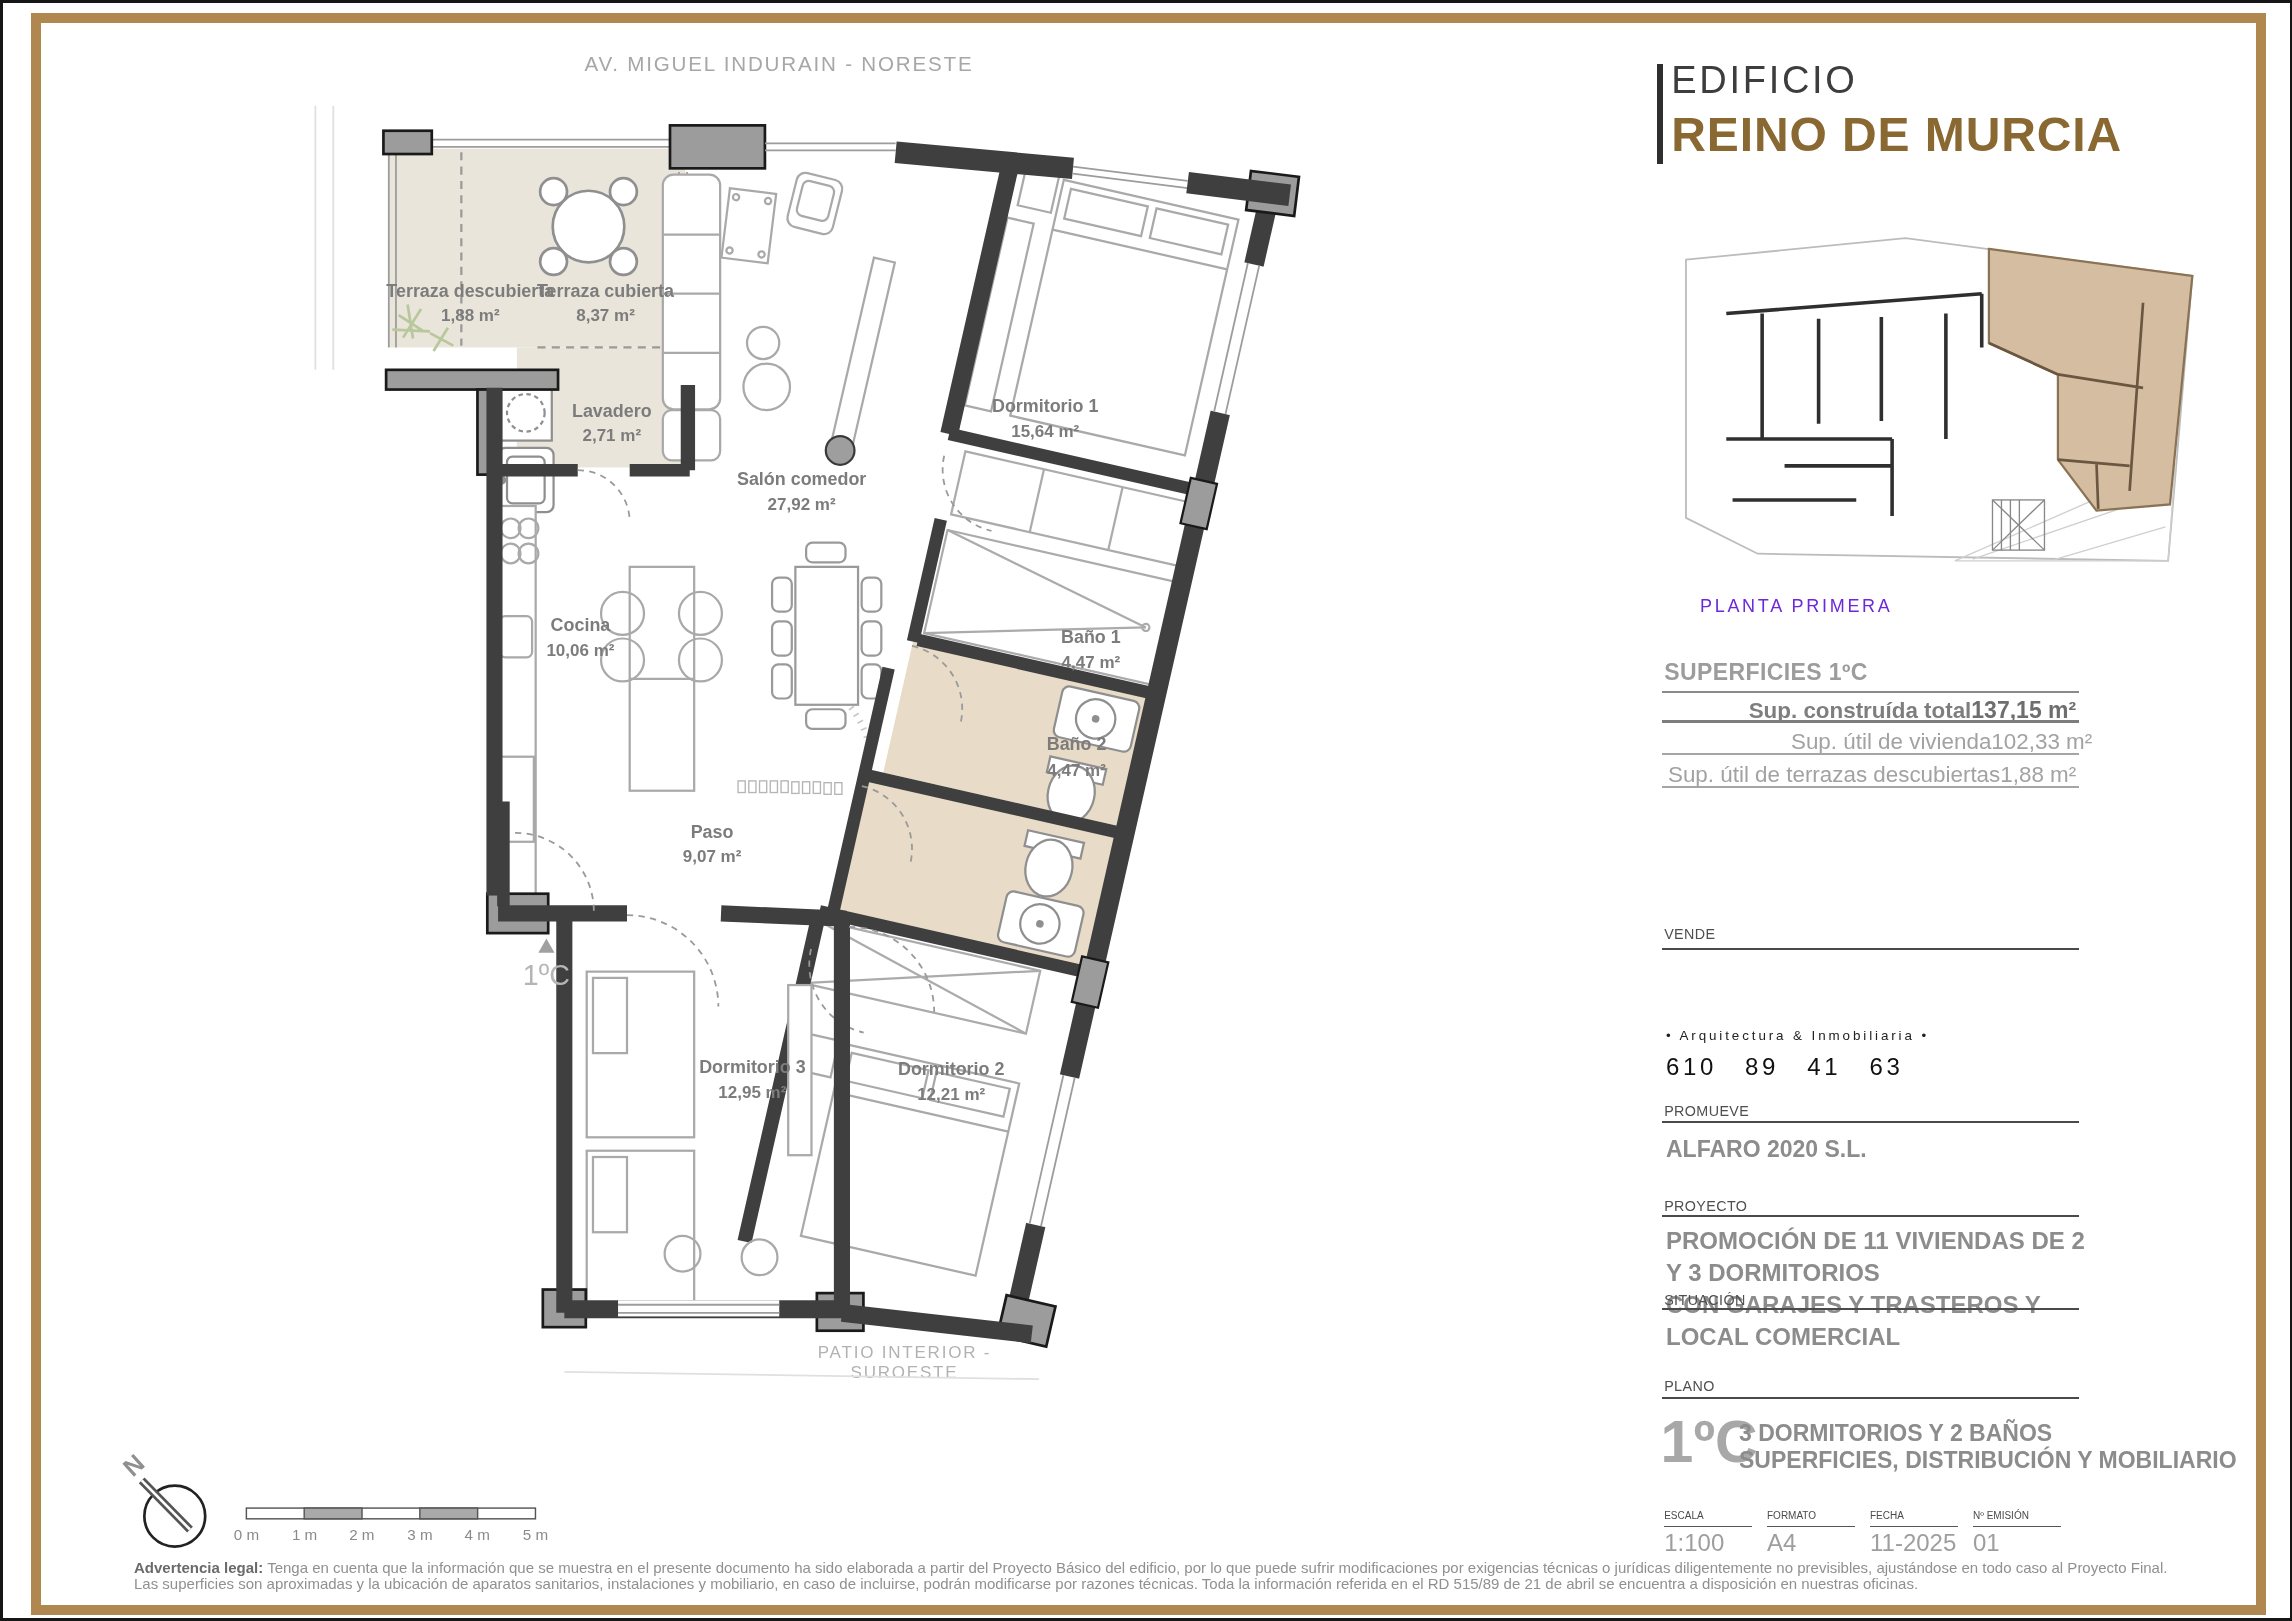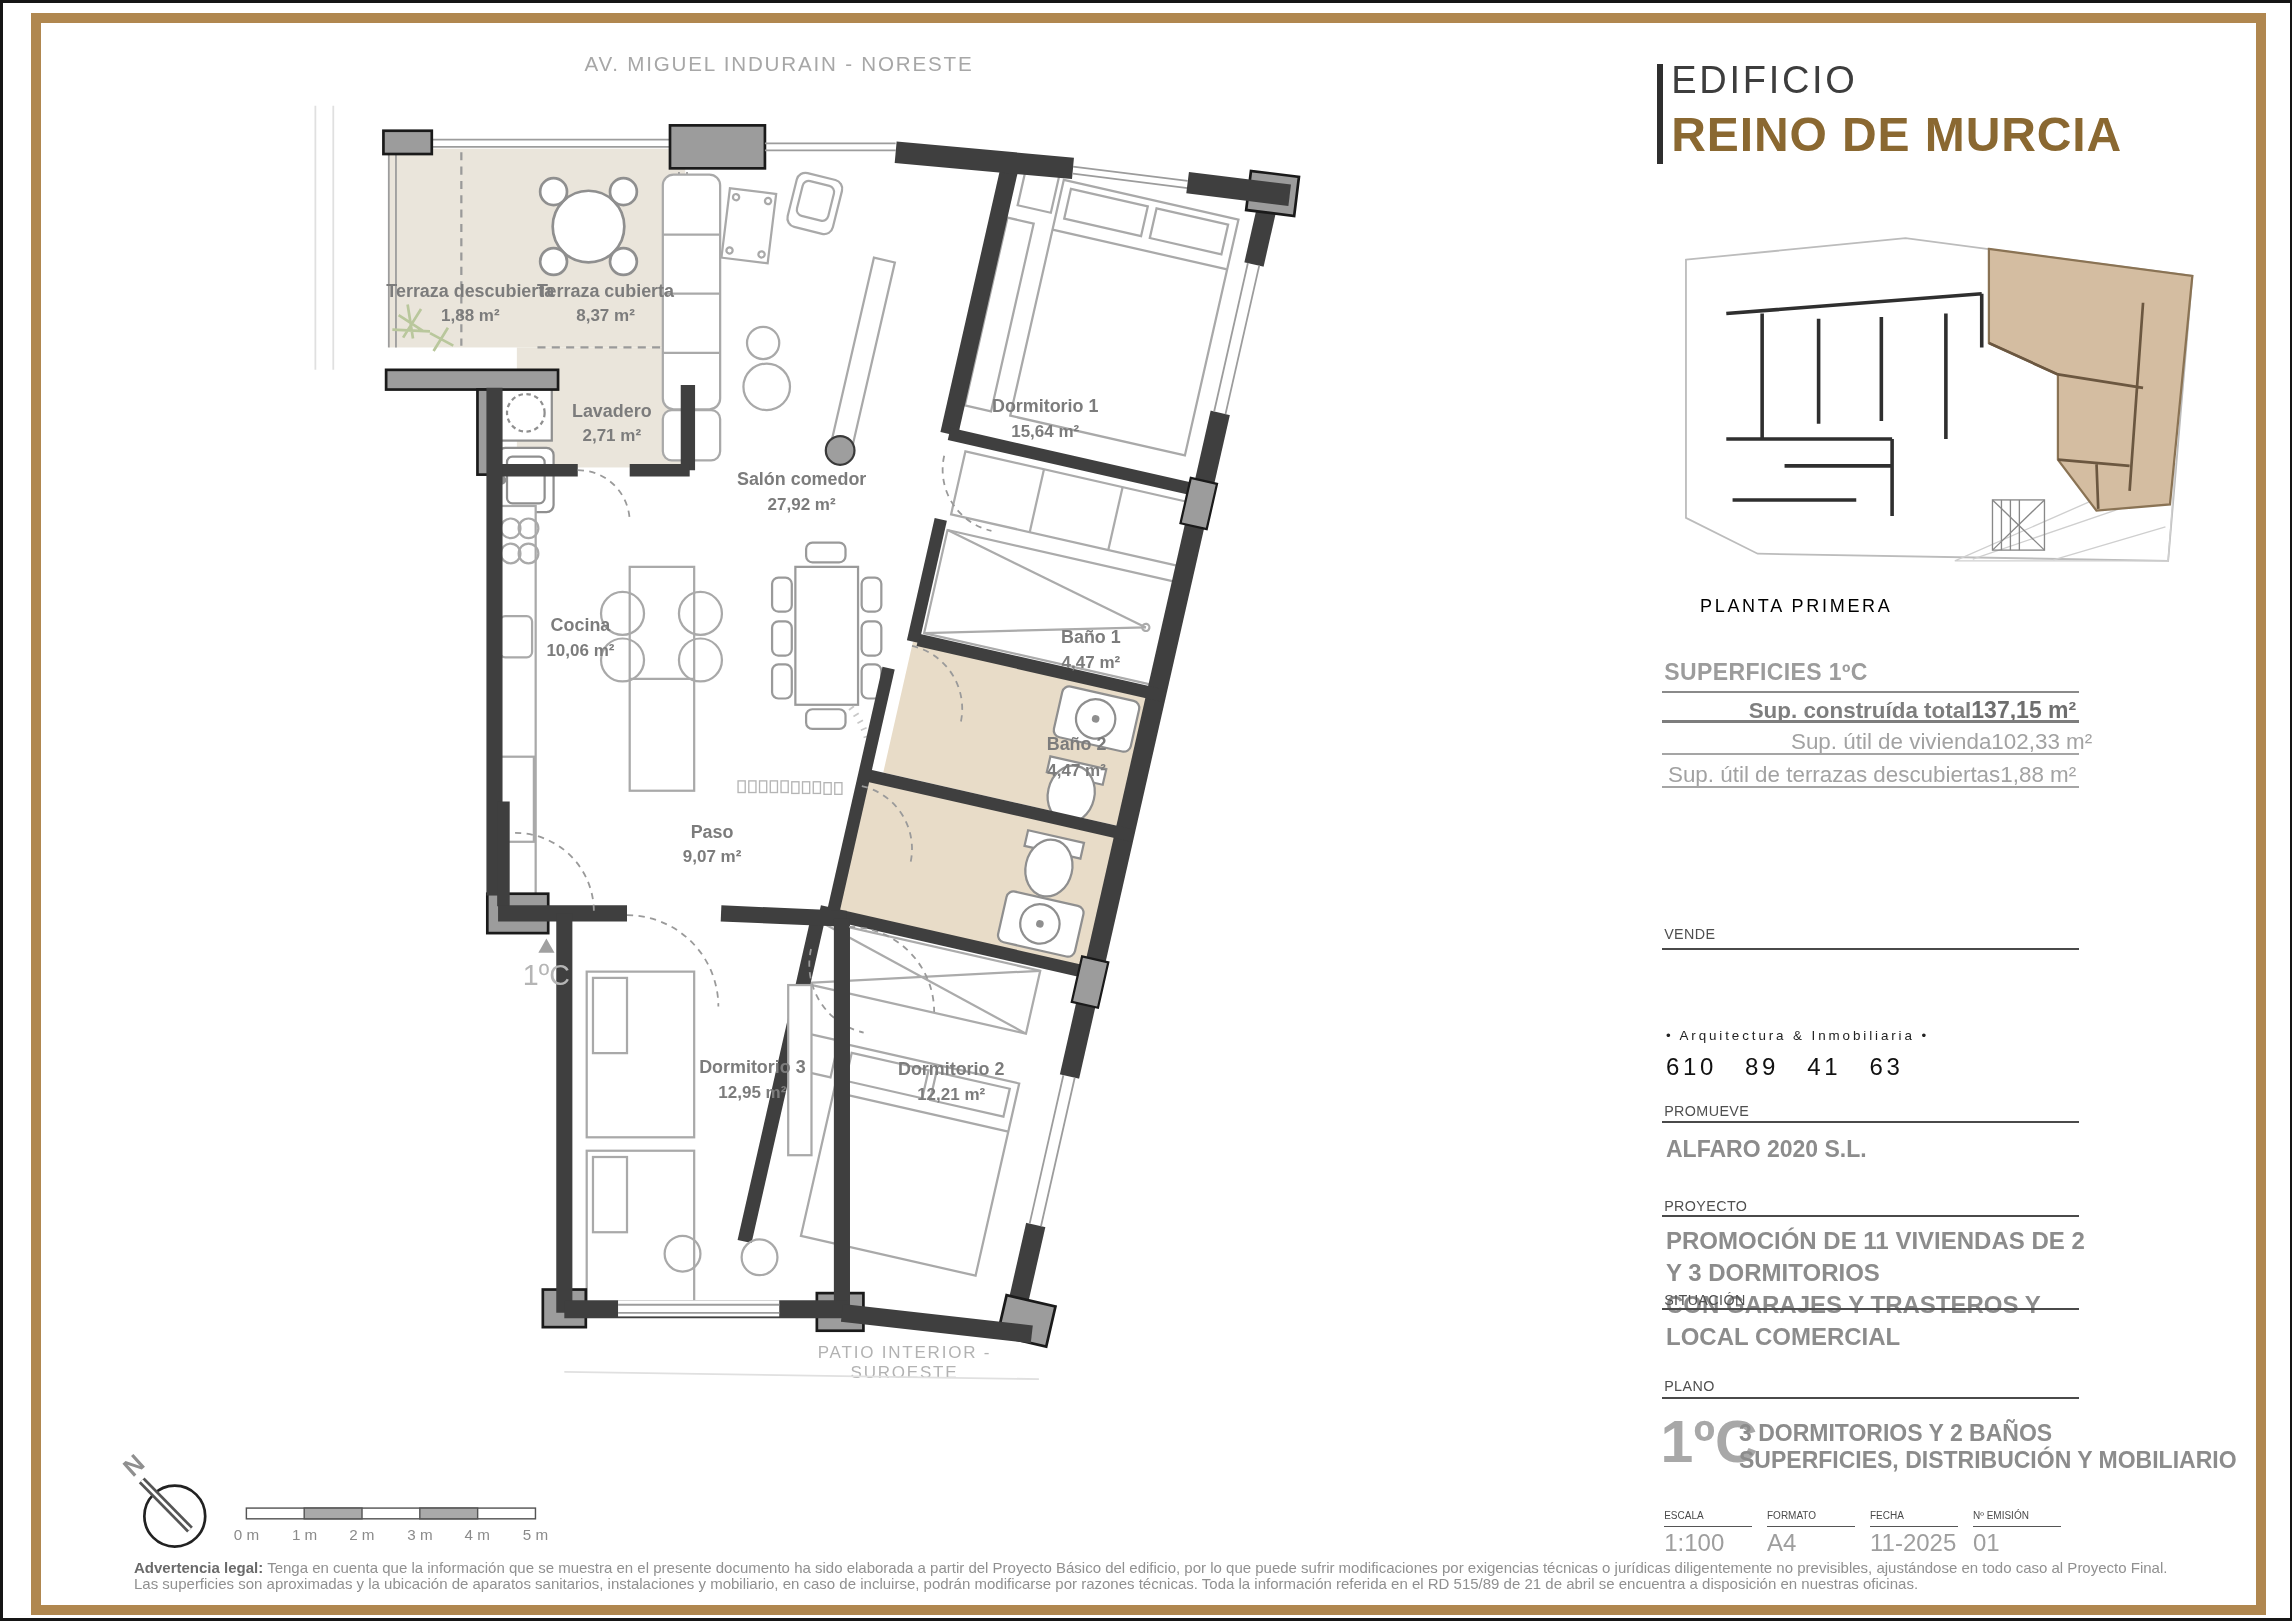--- a/index.html
+++ b/index.html
@@ -14,21 +14,21 @@
   .plan-area{fill:#7c7c7c;font-weight:bold;font-size:19px;text-anchor:middle;}
   .street{left:573px;top:52px;width:412px;text-align:center;font-size:20.6px;
           letter-spacing:1.8px;color:#a7a7a7;}
   .patio{left:761px;top:1343px;width:287px;text-align:center;font-size:17px;
          letter-spacing:1.8px;color:#b2b2b2;}
   .panel{left:1657px;top:0;width:430px;height:1445px;}
   .brand-bar{left:0px;top:64px;width:6.3px;height:100px;background:#2f2f2f;}
   .brand-prefix{left:14.3px;top:59px;font-size:38px;letter-spacing:2.7px;color:#3d3d3d;}
   .brand-name{left:14.3px;top:107px;font-size:48px;font-weight:800;letter-spacing:0.9px;color:#8a6831;white-space:nowrap;}
   .keyplan{left:19.7px;top:231px;}
-  .keyplan-caption{left:43px;top:596px;font-size:18px;letter-spacing:2.7px;color:#000000;}
+  .keyplan-caption{left:43px;top:596px;font-size:18px;letter-spacing:2.7px;color:#6d28d9;}
   .sup-title{left:7.2px;top:659px;font-size:23px;font-weight:bold;color:#9c9c9c;letter-spacing:0.4px;}
   .rule{left:5.4px;width:417px;background:#4a4a4a;height:1.8px;}
   .sup-rule1{top:691px;background:#8a8a8a;}
   .sup-row{left:7.2px;width:412px;display:flex;justify-content:flex-end;align-items:baseline;}
   .sup-r1{top:697px;font-size:22.4px;font-weight:bold;color:#7e7e7e;}
   .sup-r1 .v{color:#6e6e6e;font-size:23px;}
   .sup-rule2{top:720px;background:#7d7d7d;height:2.7px;}
   .sup-r2{top:729px;font-size:22.4px;color:#a2a2a2;margin-left:16px;}
   .sup-rule3{top:753px;background:#a5a5a5;}
   .sup-r3{top:762px;font-size:22.4px;color:#a2a2a2;}

